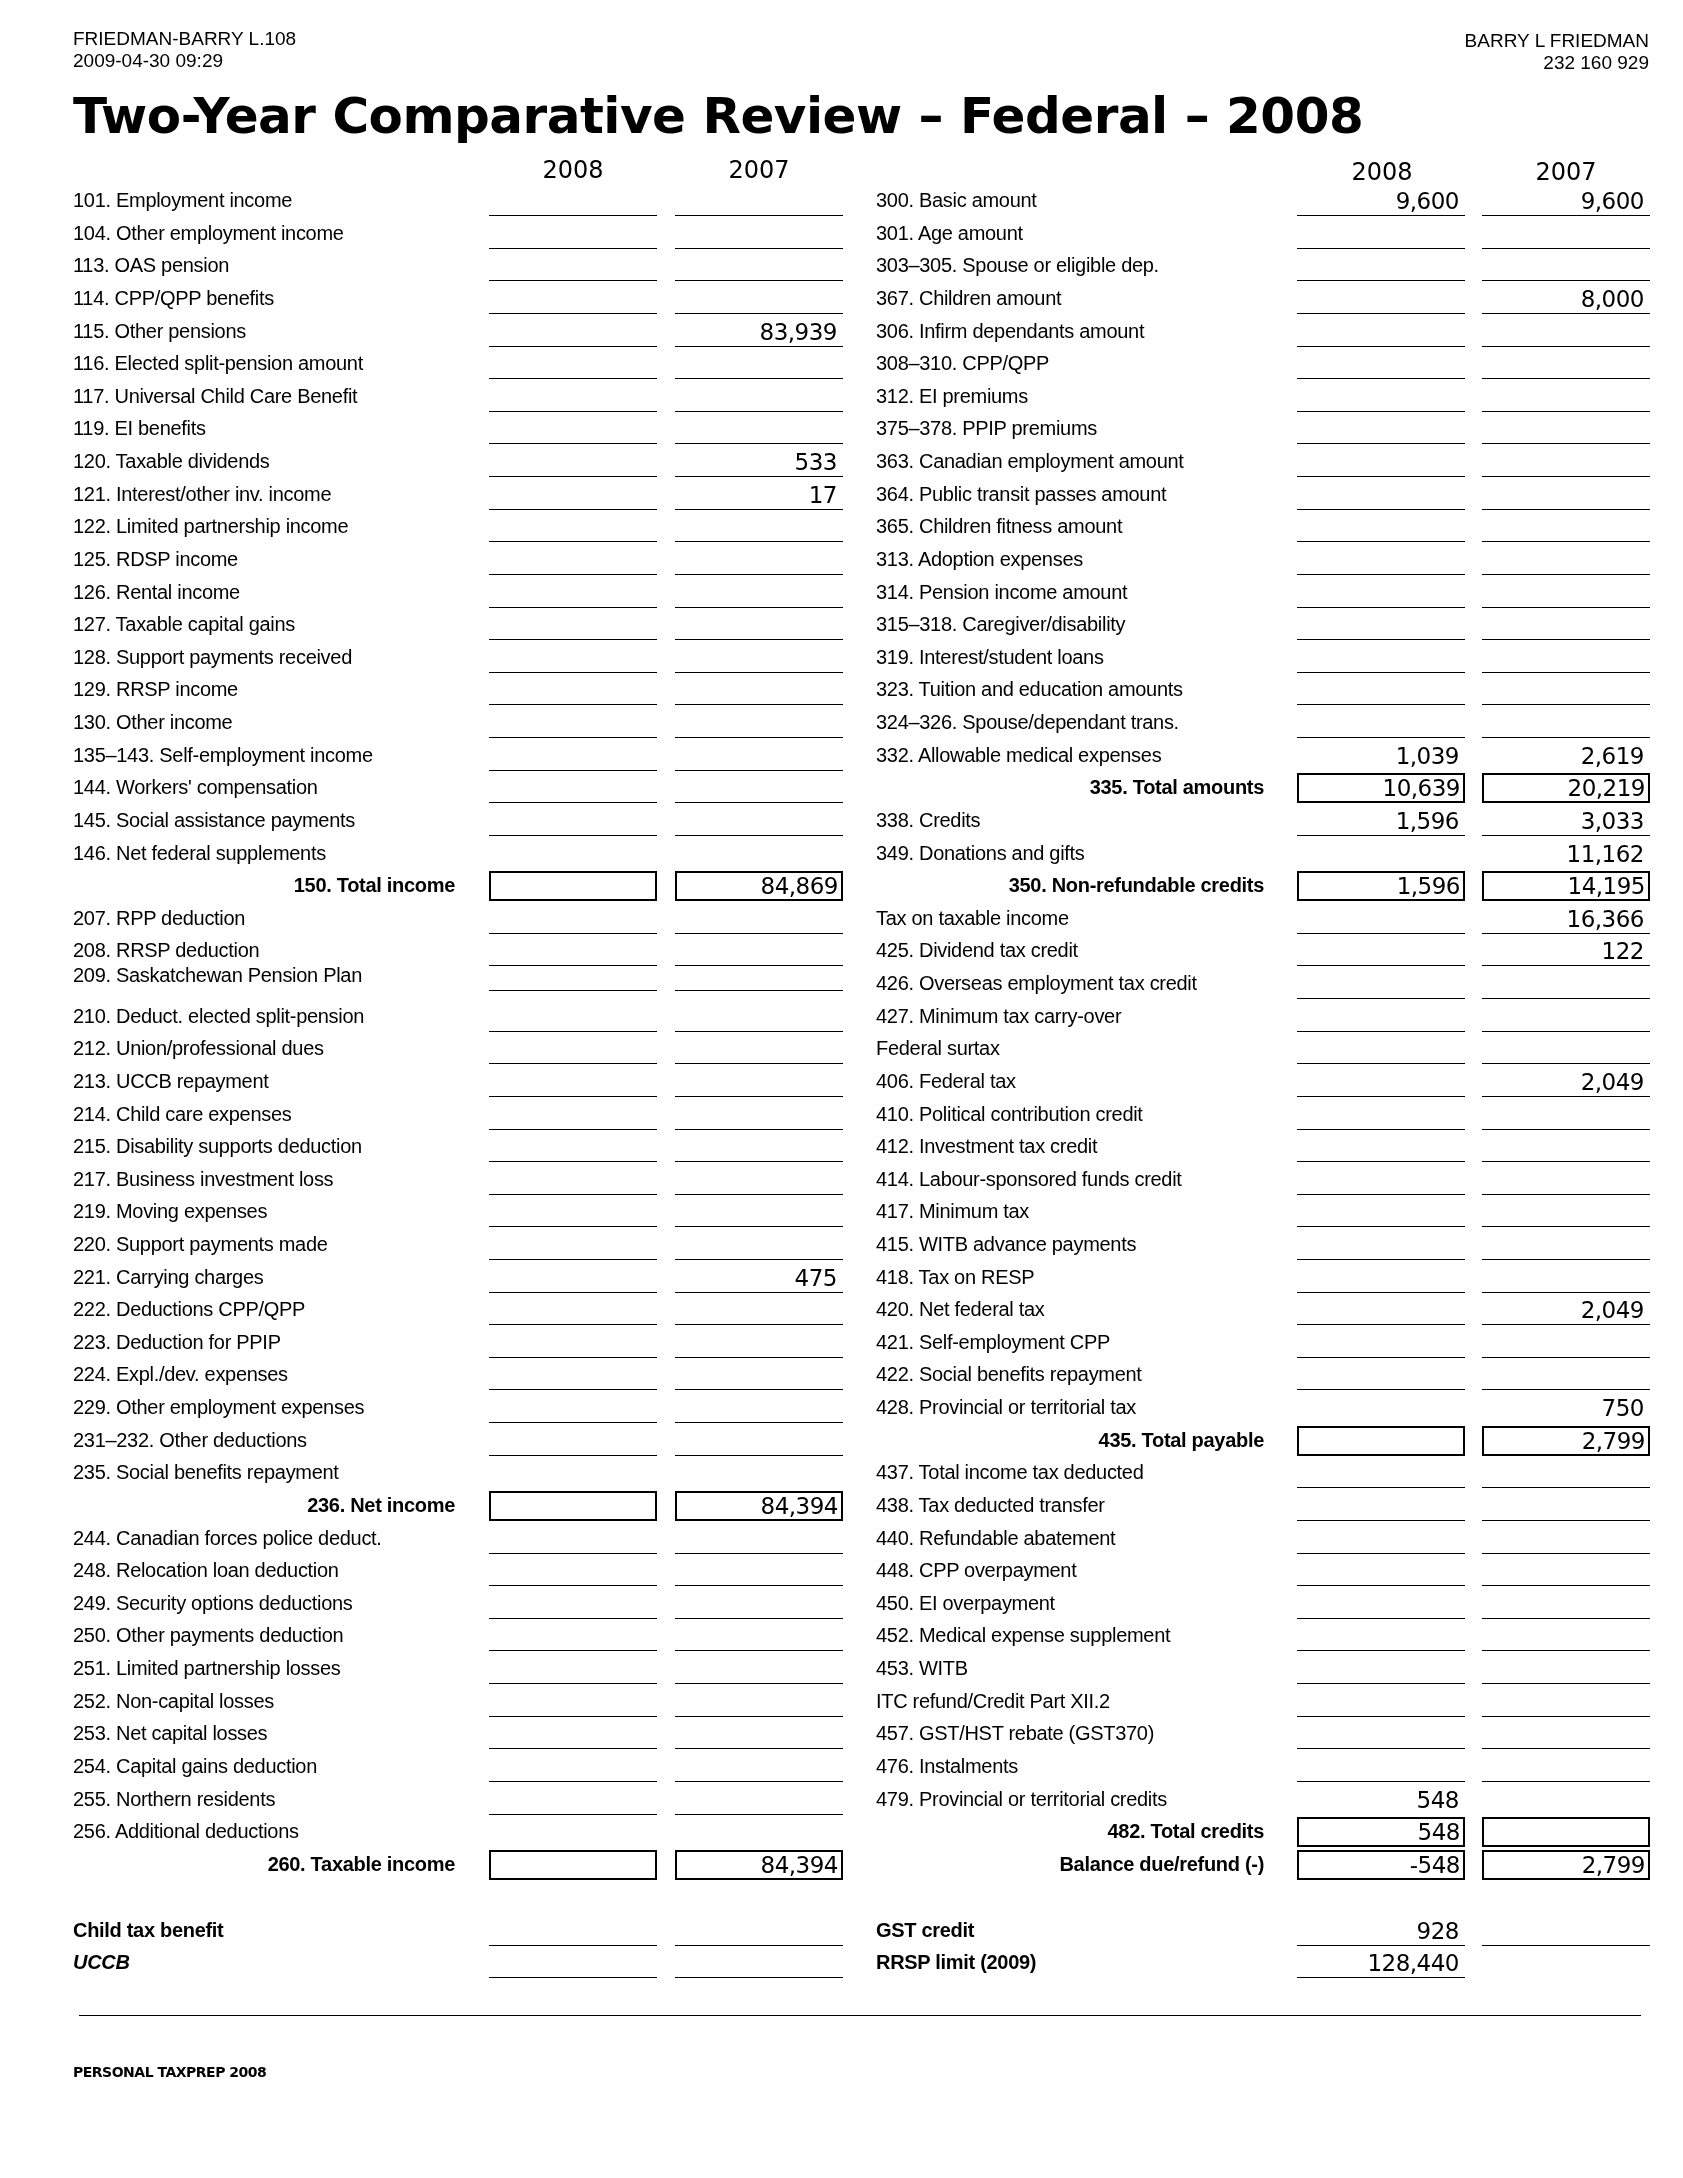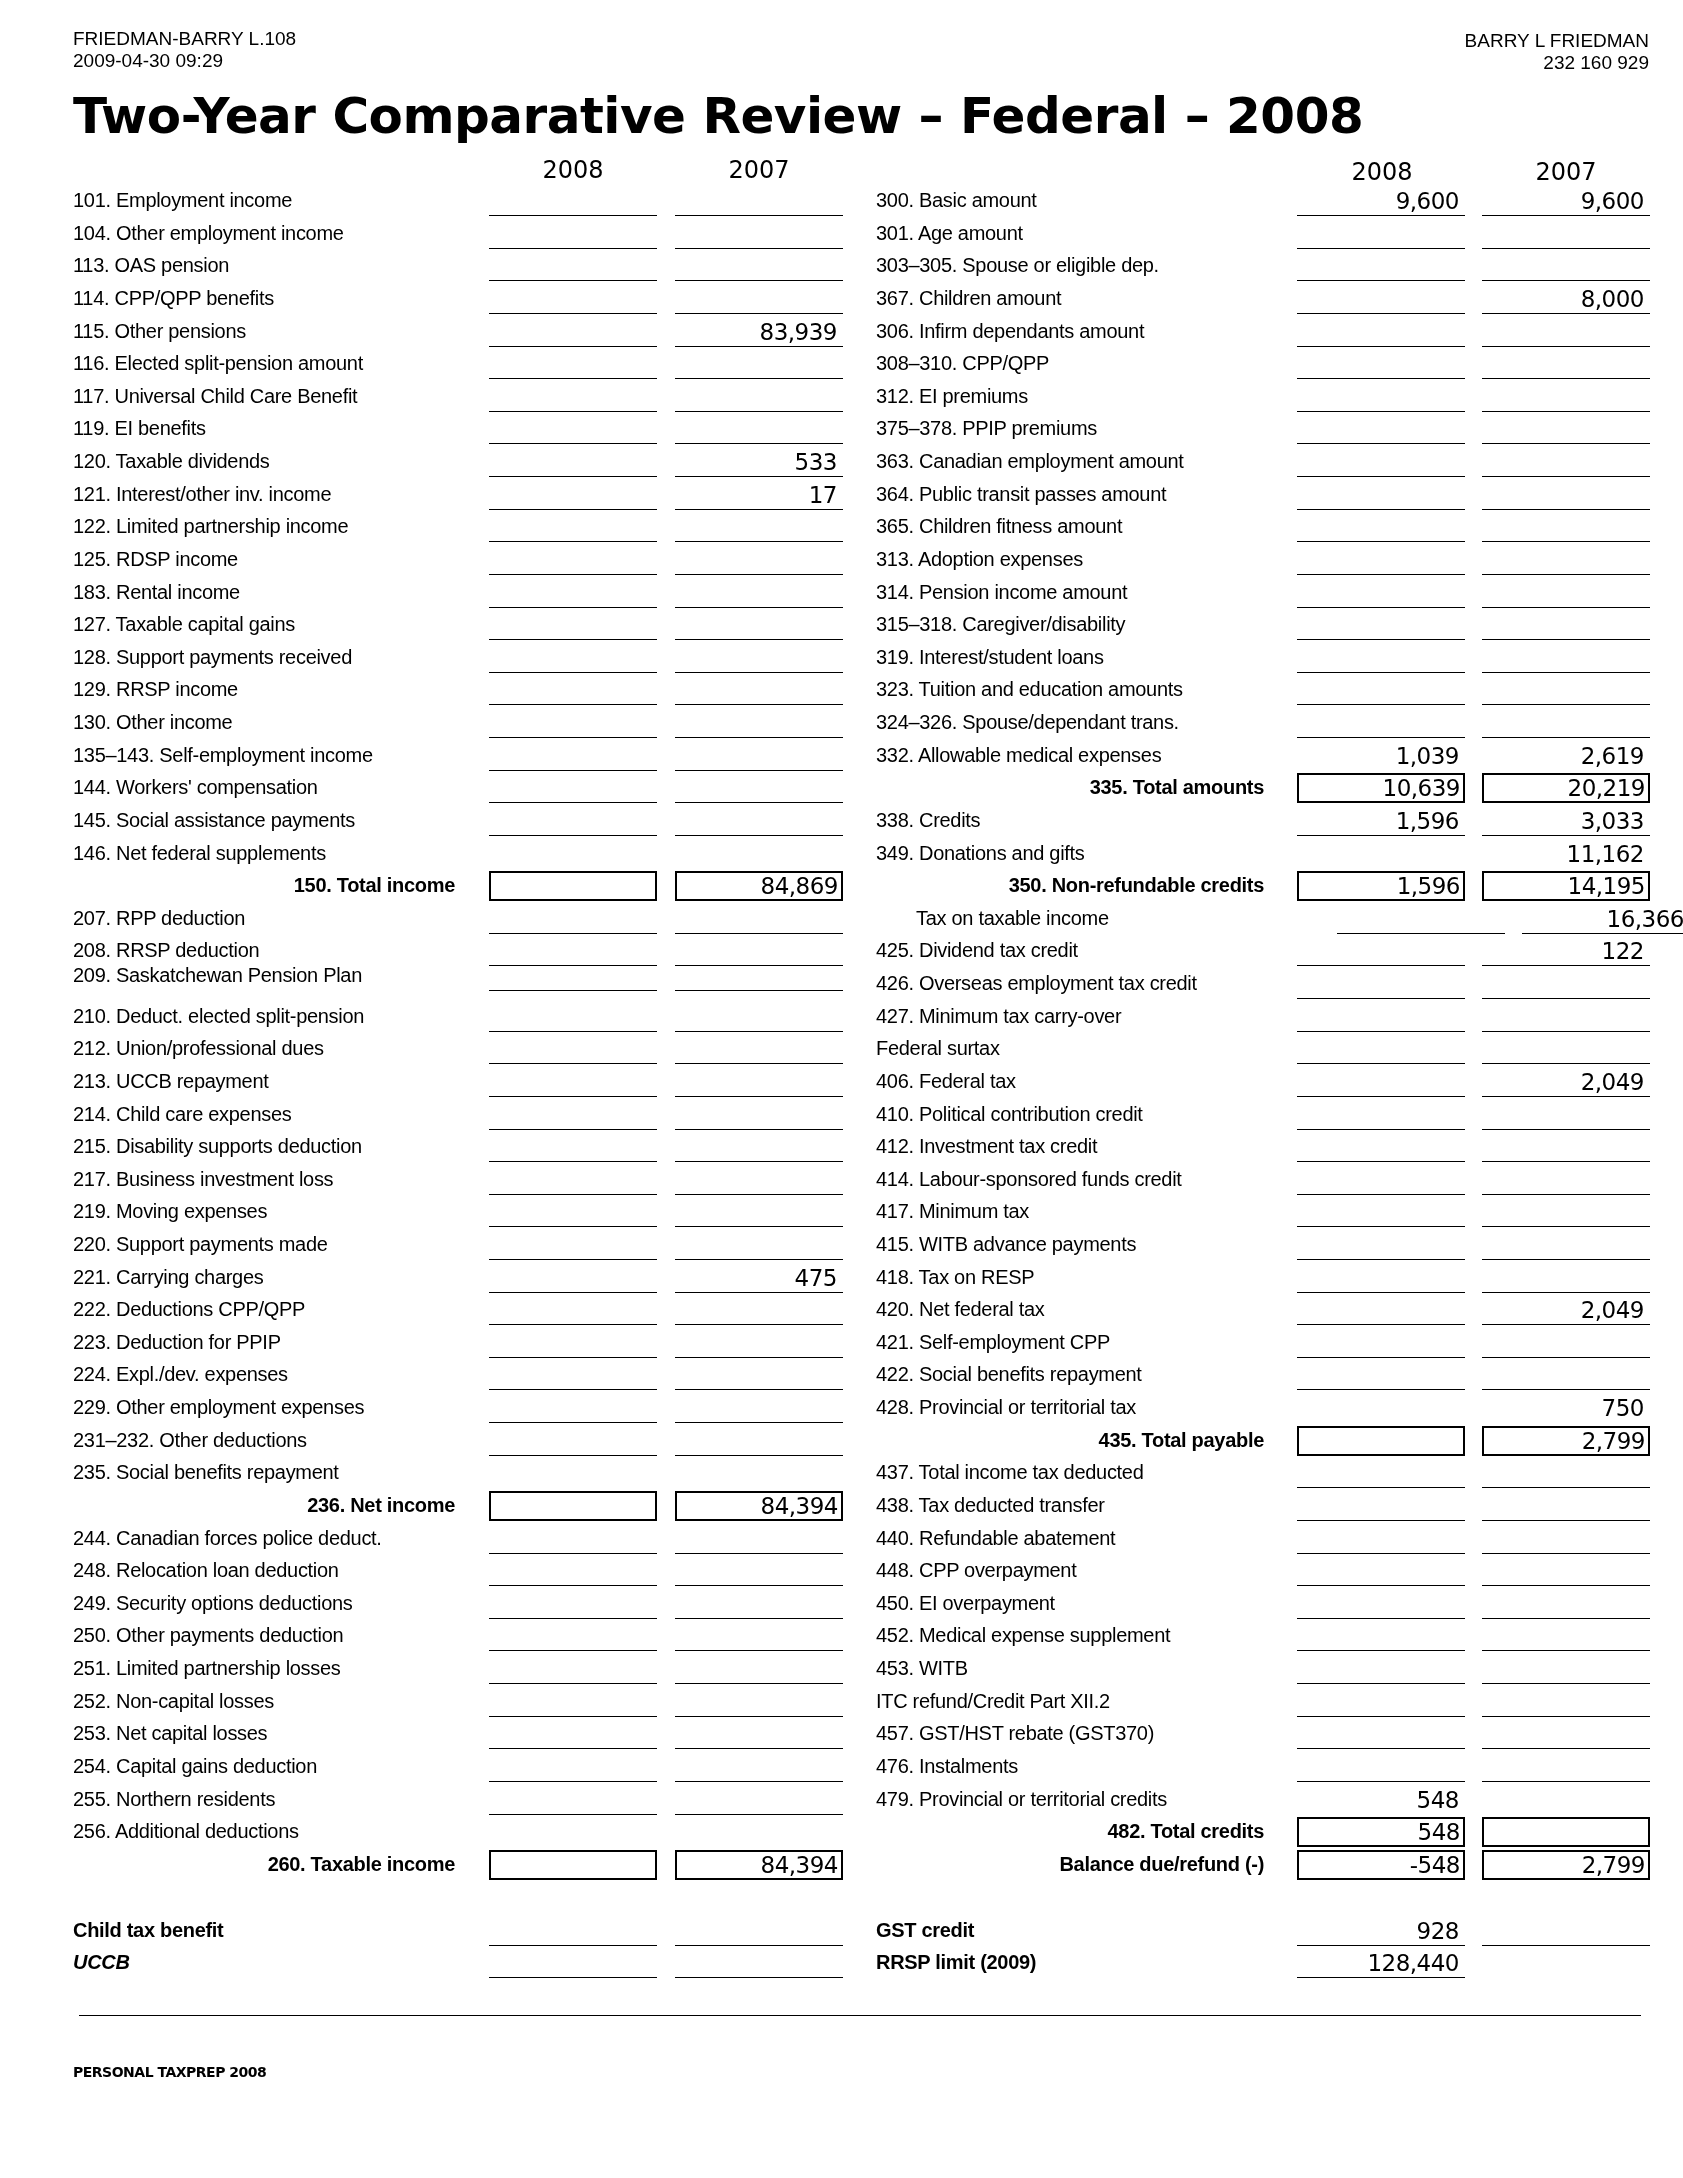--- a/index.html
+++ b/index.html
@@ -89,21 +89,21 @@
       <div class="lbl" style="left: 73px;">122. Limited partnership income</div>
       <div class="cell" style="left: 489px; width: 168px;"></div>
       <div class="cell" style="left: 675px; width: 168px;"></div>
     </div>
     <div class="row" style="left: 0px; top: 545px; width: 1683px;">
       <div class="lbl" style="left: 73px;">125. RDSP income</div>
       <div class="cell" style="left: 489px; width: 168px;"></div>
       <div class="cell" style="left: 675px; width: 168px;"></div>
     </div>
     <div class="row" style="left: 0px; top: 578px; width: 1683px;">
-      <div class="lbl" style="left: 73px;">183. Rental income</div>
+      <div class="lbl" style="left: 73px;">126. Rental income</div>
       <div class="cell" style="left: 489px; width: 168px;"></div>
       <div class="cell" style="left: 675px; width: 168px;"></div>
     </div>
     <div class="row" style="left: 0px; top: 610px; width: 1683px;">
       <div class="lbl" style="left: 73px;">127. Taxable capital gains</div>
       <div class="cell" style="left: 489px; width: 168px;"></div>
       <div class="cell" style="left: 675px; width: 168px;"></div>
     </div>
     <div class="row" style="left: 0px; top: 643px; width: 1683px;">
       <div class="lbl" style="left: 73px;">128. Support payments received</div>
@@ -400,21 +400,21 @@
     <div class="row" style="left: 0px; top: 839px; width: 1683px;">
       <div class="lbl" style="left: 876px;">349. Donations and gifts</div>
       <div class="cell none" style="left: 1297px; width: 168px;"></div>
       <div class="cell none" style="left: 1482px; width: 168px;">11,162</div>
     </div>
     <div class="row" style="left: 0px; top: 871px; width: 1683px;">
       <div class="lbl bold" style="left: 876px; width: 388px;">350. Non-refundable credits</div>
       <div class="cell box" style="left: 1297px; width: 168px;">1,596</div>
       <div class="cell box" style="left: 1482px; width: 168px;">14,195</div>
     </div>
-    <div class="row" style="left: 0px; top: 904px; width: 1522px; margin-left: 40px;">
+    <div class="row" style="left: 0px; top: 904px; width: 1522px;">
       <div class="lbl" style="left: 876px;">Tax on taxable income</div>
       <div class="cell" style="left: 1297px; width: 168px;"></div>
       <div class="cell" style="left: 1482px; width: 168px;">16,366</div>
     </div>
     <div class="row" style="left: 0px; top: 936px; width: 1683px;">
       <div class="lbl" style="left: 876px;">425. Dividend tax credit</div>
       <div class="cell" style="left: 1297px; width: 168px;"></div>
       <div class="cell" style="left: 1482px; width: 168px;">122</div>
     </div>
     <div class="row" style="left: 0px; top: 969px; width: 1683px;">

